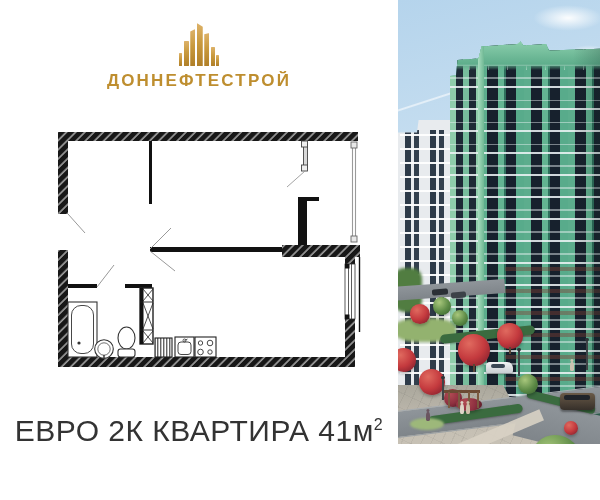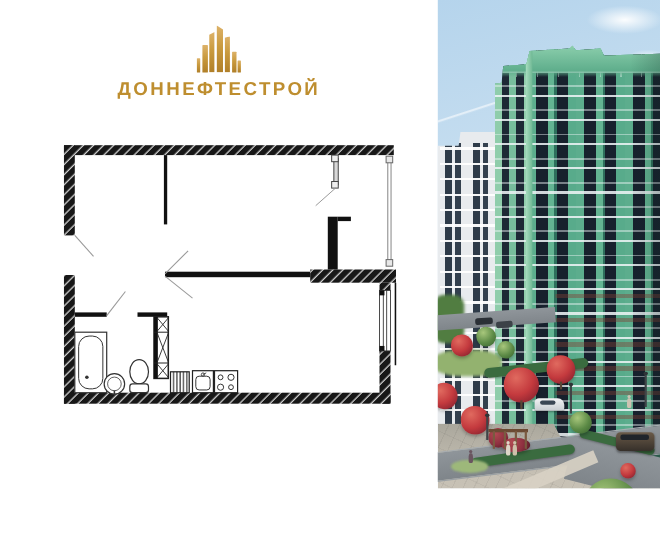--- a/index.html
+++ b/index.html
@@ -198,20 +198,23 @@
         <g>
           <rect x="137" y="207" width="21" height="20" fill="#fff" stroke="#222" stroke-width="1.1"></rect>
           <circle cx="142.5" cy="213" r="2.2" fill="none" stroke="#333" stroke-width="0.9"></circle>
           <circle cx="152" cy="213" r="2.8" fill="none" stroke="#333" stroke-width="0.9"></circle>
           <circle cx="142.5" cy="222" r="2.8" fill="none" stroke="#333" stroke-width="0.9"></circle>
           <circle cx="152" cy="222" r="2.2" fill="none" stroke="#333" stroke-width="0.9"></circle>
         </g>
       </svg>
     </div>
 
+    <div class="caption">
+      <span>ЕВРО 2К КВАРТИРА 41м</span><span class="sup">2</span>
+    </div>
   </div>
 
   <div class="scene">
     <div class="cloud" style="left:135px;top:5px;width:70px;height:26px;"></div>
     <div class="cloud" style="left:170px;top:45px;width:42px;height:18px;"></div>
     <div class="contrail" style="left:-6px;top:96px;"></div>
 
     <div class="bldg-white">
       <div class="win"></div>
     </div>

